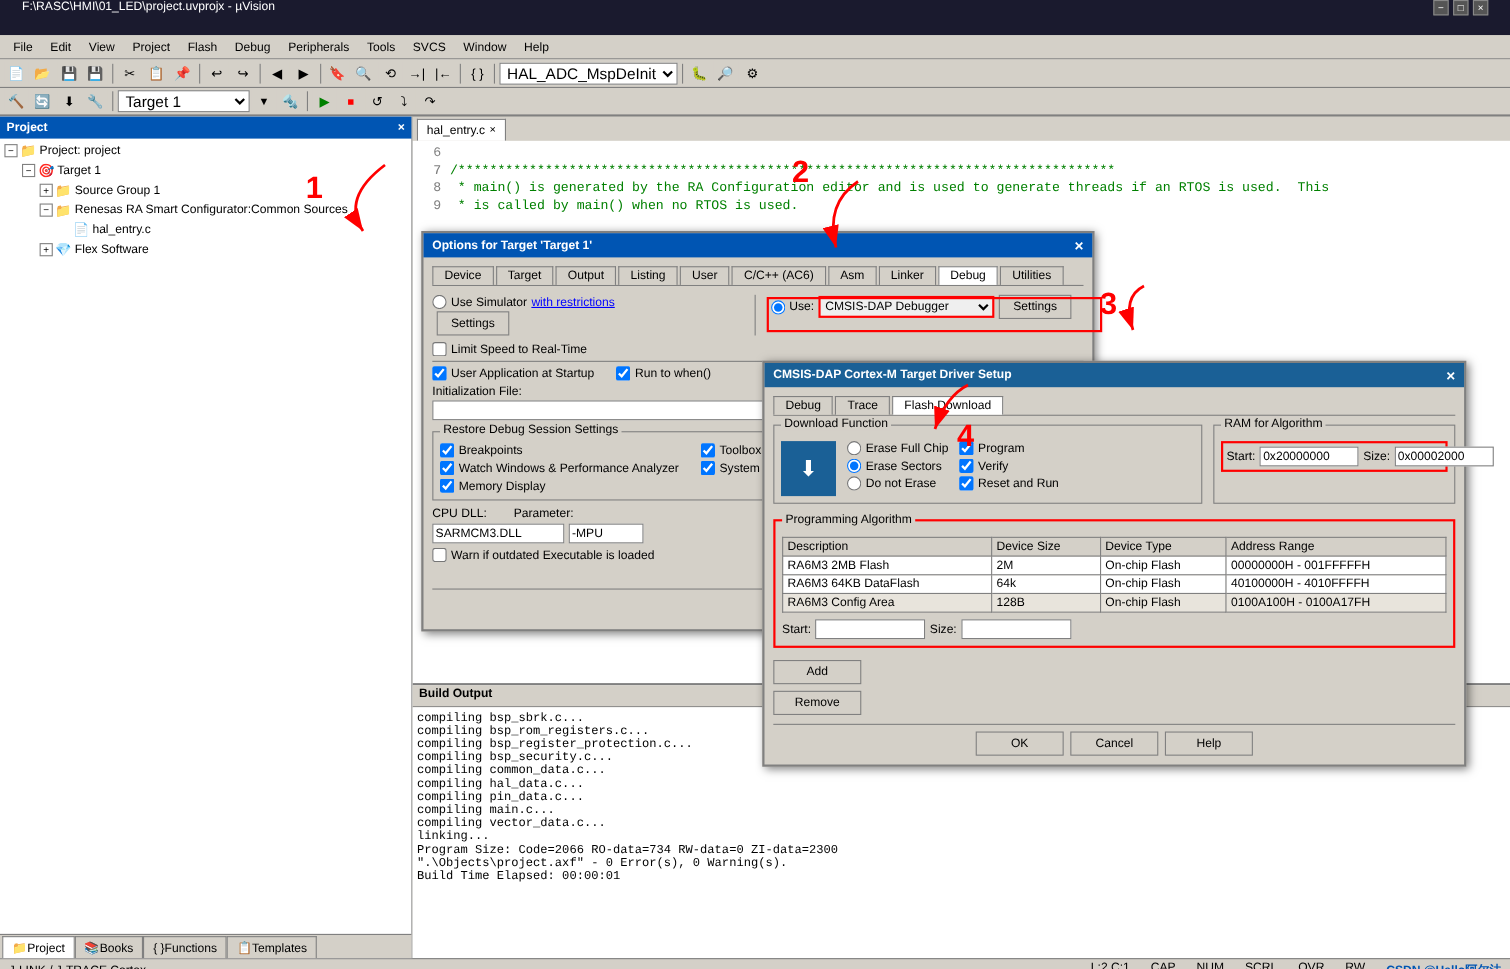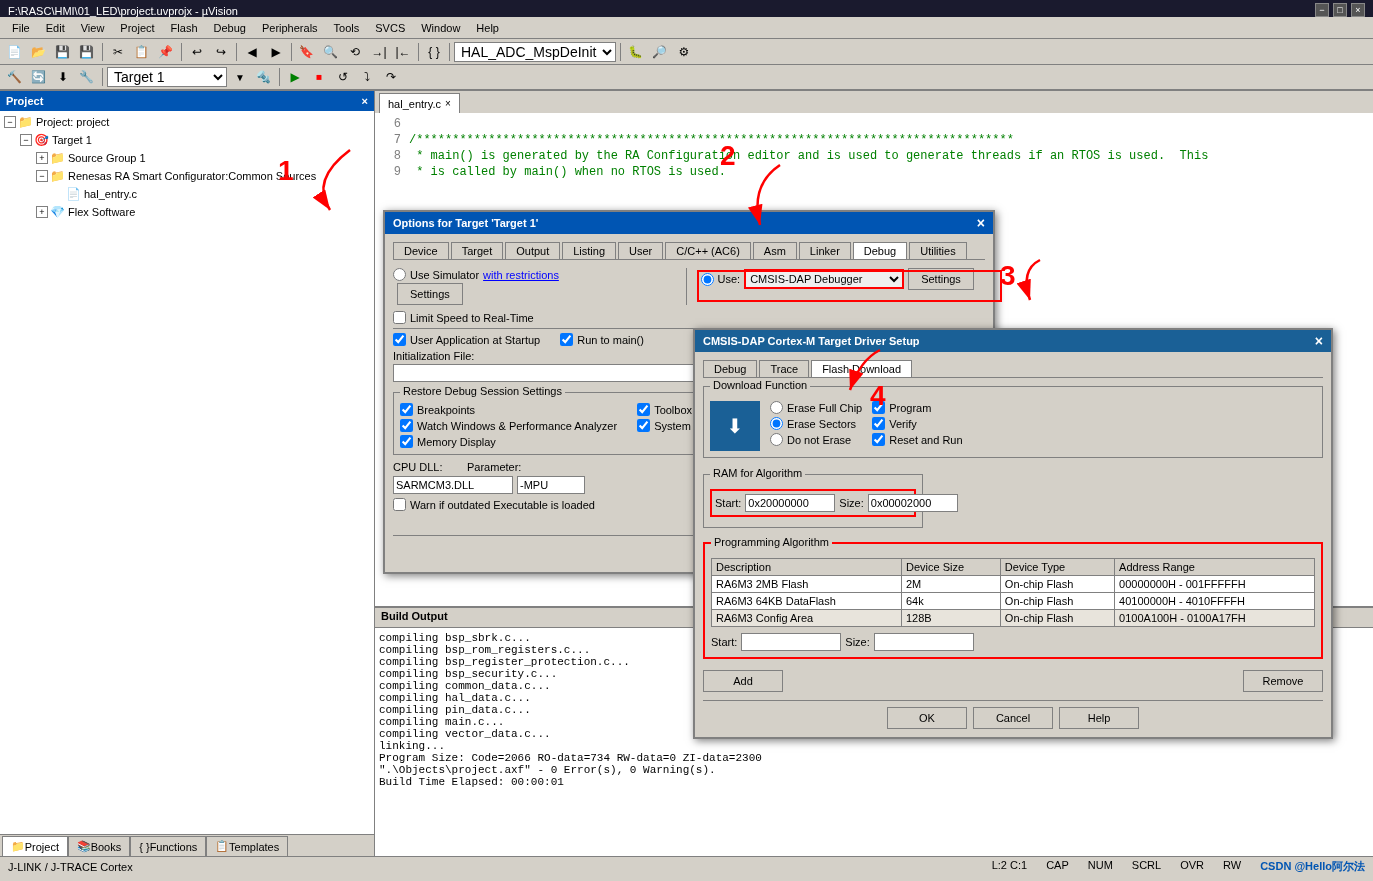--- a/index.html
+++ b/index.html
@@ -1,19 +1,19 @@
 <!DOCTYPE html>
 <html><head>
   <meta charset="utf-8">
   <style>
     * { box-sizing: border-box; margin: 0; padding: 0; }
     body { font-family: 'Segoe UI', Tahoma, sans-serif; font-size: 11px; background: #d4d0c8; overflow: hidden; width: 1373px; height: 881px; position: relative; }
 
     
-    .title-bar { background: #1a1a2e; color: #fff; height: 17px; display: flex; align-items: flex-end; padding: 0 8px; justify-content: space-between; }
+    .title-bar { background: #1a1a2e; color: #fff; height: 32px; display: flex; align-items: flex-start; padding: 0 20px; justify-content: space-between; }
     .title-bar-controls { display: flex; gap: 4px; }
     .title-btn { width: 14px; height: 14px; background: #555; border: 1px solid #888; color: #fff; font-size: 9px; display: flex; align-items: center; justify-content: center; cursor: pointer; }
 
     
     .menu-bar { background: #d4d0c8; height: 22px; display: flex; align-items: center; padding: 0 4px; border-bottom: 1px solid #808080; }
     .menu-item { padding: 2px 8px; font-size: 11px; cursor: pointer; }
 
     
     .toolbar { background: #d4d0c8; height: 26px; display: flex; align-items: center; padding: 2px 4px; border-bottom: 1px solid #808080; gap: 2px; }
     .tb-btn { width: 22px; height: 22px; background: #d4d0c8; border: 1px solid transparent; display: flex; align-items: center; justify-content: center; cursor: pointer; font-size: 12px; }
@@ -322,21 +322,21 @@
       </div>
       <hr style="border:none; border-top:1px solid #808080; margin:4px 0;">
 
       <div style="display:flex; gap:20px; margin-bottom:4px;">
         <div class="checkbox-item">
           <input type="checkbox" checked="" style="">
           <span>User Application at Startup</span>
         </div>
         <div class="checkbox-item">
           <input type="checkbox" checked="" style="">
-          <span>Run to main()</span>
+          <span>Run to when()</span>
         </div>
       </div>
 
       <div style="margin-bottom:6px;">
         <div style="font-size:11px; margin-bottom:2px;">Initialization File:</div>
         <div style="display:flex; gap:4px;">
           <input type="text" class="dlg-input" style="flex: 1 1 0%; background: rgb(255, 255, 255);">
           <button class="dlg-btn">...</button>
           <button class="dlg-btn">Edit...</button>
         </div>
@@ -417,21 +417,21 @@
       <span class="dialog-close">×</span>
     </div>
     <div class="dialog-body">
 
       <div class="tab-strip">
         <div class="dlg-tab">Debug</div>
         <div class="dlg-tab">Trace</div>
         <div class="dlg-tab active">Flash Download</div>
       </div>
 
-      <div style="display:flex; gap:10px; margin-bottom:8px;flex-direction:column;">
+      <div style="display:flex; gap:10px; margin-bottom:8px;">
 
         <div class="group-box" style="flex:1; padding-top:14px;">
           <div class="group-box-title">Download Function</div>
           <div style="display:flex; gap:10px;">
 
             <div style="width:50px; height:50px; background:#1a6096; display:flex; align-items:center; justify-content:center; color:#fff; font-size:20px;">⬇</div>
 
             <div style="display:flex; flex-direction:column; gap:3px;">
               <div class="radio-item">
                 <input type="radio" name="erase-mode" style="">
@@ -509,21 +509,21 @@
         </table>
 
         <div style="display:flex; align-items:center; gap:4px; margin-top:6px;">
           <span>Start:</span>
           <input type="text" class="dlg-input" style="width: 100px;">
           <span>Size:</span>
           <input type="text" class="dlg-input" style="width: 100px;">
         </div>
       </div>
 
-      <div style="display:flex; gap:6px; justify-content:space-between; margin-bottom:8px;">
+      <div style="display:flex; gap:6px; justify-content:space-between; margin-bottom:8px;flex-direction:column;">
         <button class="dlg-btn" style="width:80px;">Add</button>
         <button class="dlg-btn" style="width:80px;">Remove</button>
       </div>
 
       <div style="display:flex; justify-content:center; gap:6px; border-top:1px solid #808080; padding-top:6px;">
         <button class="dlg-btn" style="width:80px;">OK</button>
         <button class="dlg-btn" style="width:80px;">Cancel</button>
         <button class="dlg-btn" style="width:80px;">Help</button>
       </div>
     </div>

